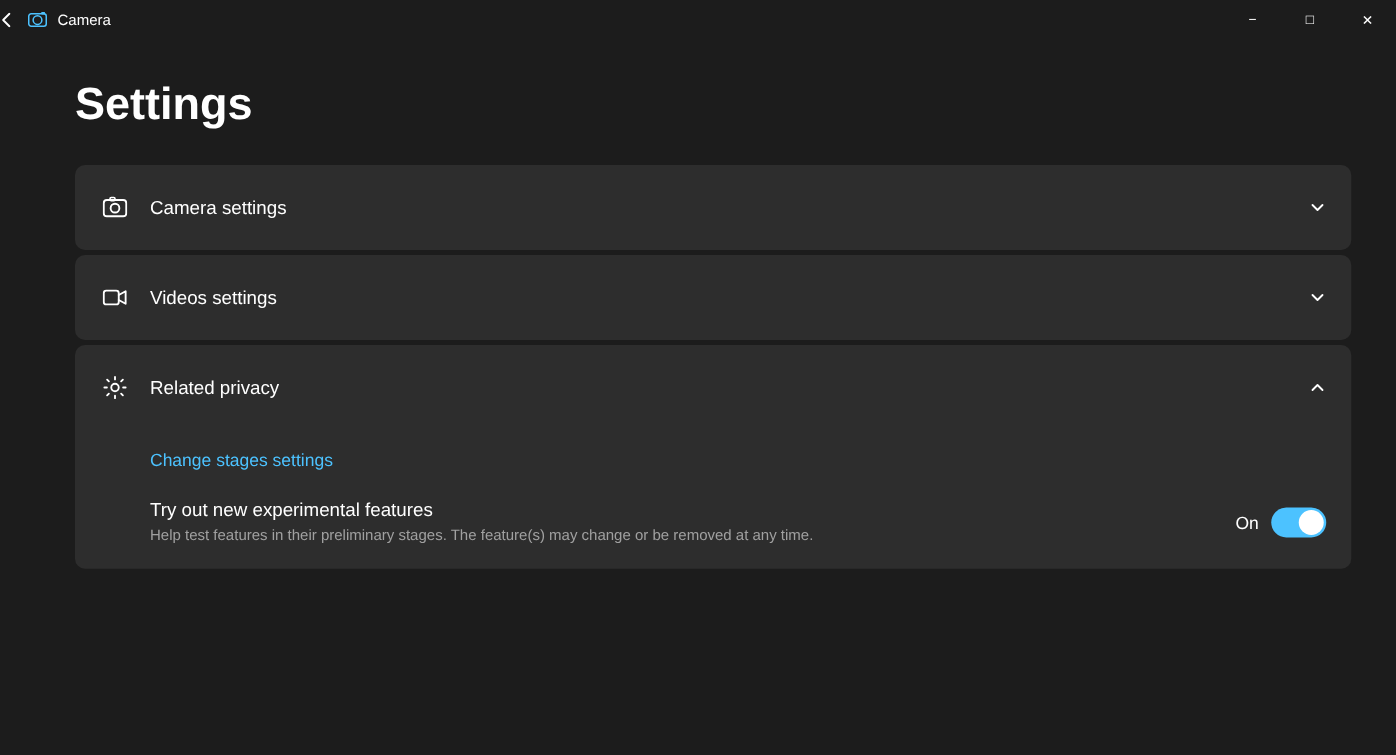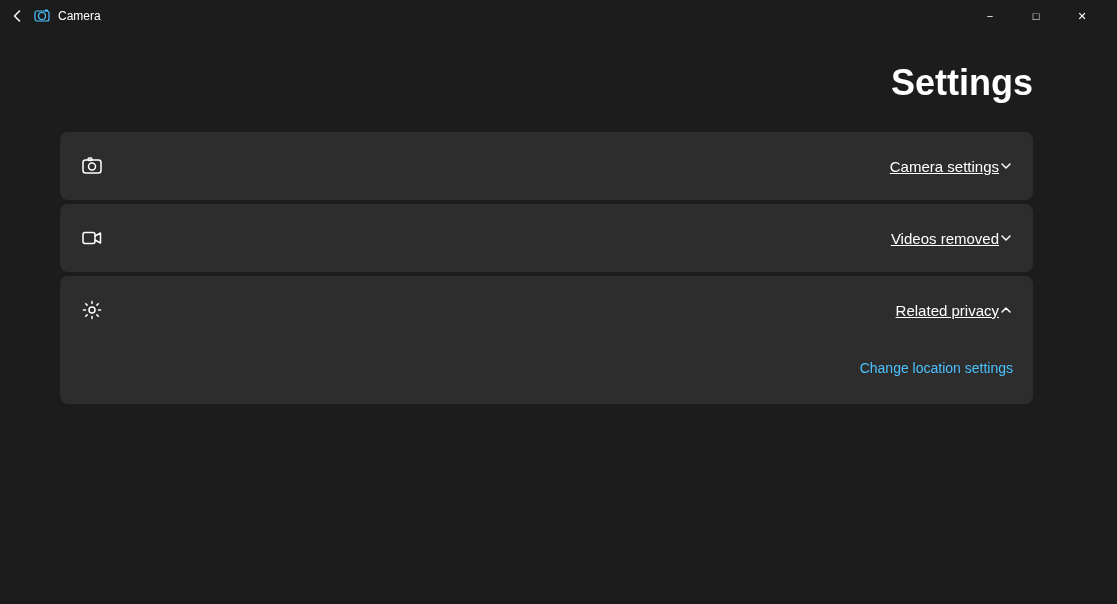--- a/index.html
+++ b/index.html
@@ -14,21 +14,21 @@
       display: flex;
       flex-direction: column;
     }
 
     
     .title-bar {
       display: flex;
       align-items: center;
       height: 32px;
       background: #1c1c1c;
-      padding: 0 12px;
+      padding: 0 0;
       user-select: none;
       flex-shrink: 0;
     }
 
     .title-bar-back {
       color: #ffffff;
       font-size: 14px;
       margin-right: 10px;
       cursor: pointer;
       display: flex;
@@ -66,24 +66,23 @@
       color: #ffffff;
       font-size: 11px;
       background: transparent;
       border: none;
       outline: none;
     }
 
     
     .main-content {
       flex: 1;
-      padding: 30px 84px 20px 60px;
+      padding: 30px 36px 20px 60px;
       overflow-y: auto;
       background: #1c1c1c;
-      text-align: right;
     }
 
     .page-title {
       font-size: 36px;
       font-weight: 600;
       color: #ffffff;
       margin-bottom: 28px;
     }
 
     
@@ -93,21 +92,20 @@
       margin-bottom: 4px;
       overflow: hidden;
     }
 
     .settings-header {
       display: flex;
       align-items: center;
       padding: 0 20px;
       height: 68px;
       cursor: pointer;
-      text-decoration: underline;
     }
 
     .section-icon {
       width: 24px;
       height: 24px;
       margin-right: 16px;
       color: #ffffff;
       flex-shrink: 0;
       display: flex;
       align-items: center;
@@ -250,21 +248,21 @@
 
 
   <div class="settings-section">
     <div class="settings-header">
       <div class="section-icon">
         <svg width="20" height="20" viewBox="0 0 20 20">
           <rect x="1" y="4.5" width="12" height="11" rx="2" fill="none" stroke="#ffffff" stroke-width="1.5"></rect>
           <path d="M13 8l5.5-3v10L13 12" stroke="#ffffff" stroke-width="1.5" fill="none" stroke-linecap="round" stroke-linejoin="round"></path>
         </svg>
       </div>
-      <span class="section-label">Videos removed</span>
+      <span class="section-label">Videos settings</span>
       <div class="chevron-icon">
         <svg width="14" height="14" viewBox="0 0 14 14">
           <path d="M3 5l4 4 4-4" stroke="#ffffff" stroke-width="1.5" fill="none" stroke-linecap="round" stroke-linejoin="round"></path>
         </svg>
       </div>
     </div>
   </div>
 
   <div class="settings-section">
     <div class="settings-header">
@@ -275,17 +273,29 @@
         </svg>
       </div>
       <span class="section-label">Related privacy</span>
       <div class="chevron-icon">
         <svg width="14" height="14" viewBox="0 0 14 14">
           <path d="M3 9l4-4 4 4" stroke="#ffffff" stroke-width="1.5" fill="none" stroke-linecap="round" stroke-linejoin="round"></path>
         </svg>
       </div>
     </div>
     <div class="section-content">
-      <a class="section-link">Change location settings</a>
-
+      <a class="section-link">Change stages settings</a>
+
+      <div class="experimental-row">
+        <div class="experimental-text">
+          <div class="experimental-title">Try out new experimental features</div>
+          <div class="experimental-desc">Help test features in their preliminary stages. The feature(s) may change or be removed at any time.</div>
+        </div>
+        <div class="toggle-container">
+          <span class="toggle-label">On</span>
+          <div class="toggle-switch">
+            <div class="toggle-knob"></div>
+          </div>
+        </div>
+      </div>
     </div>
   </div>
 </div>
 
 </body></html>

